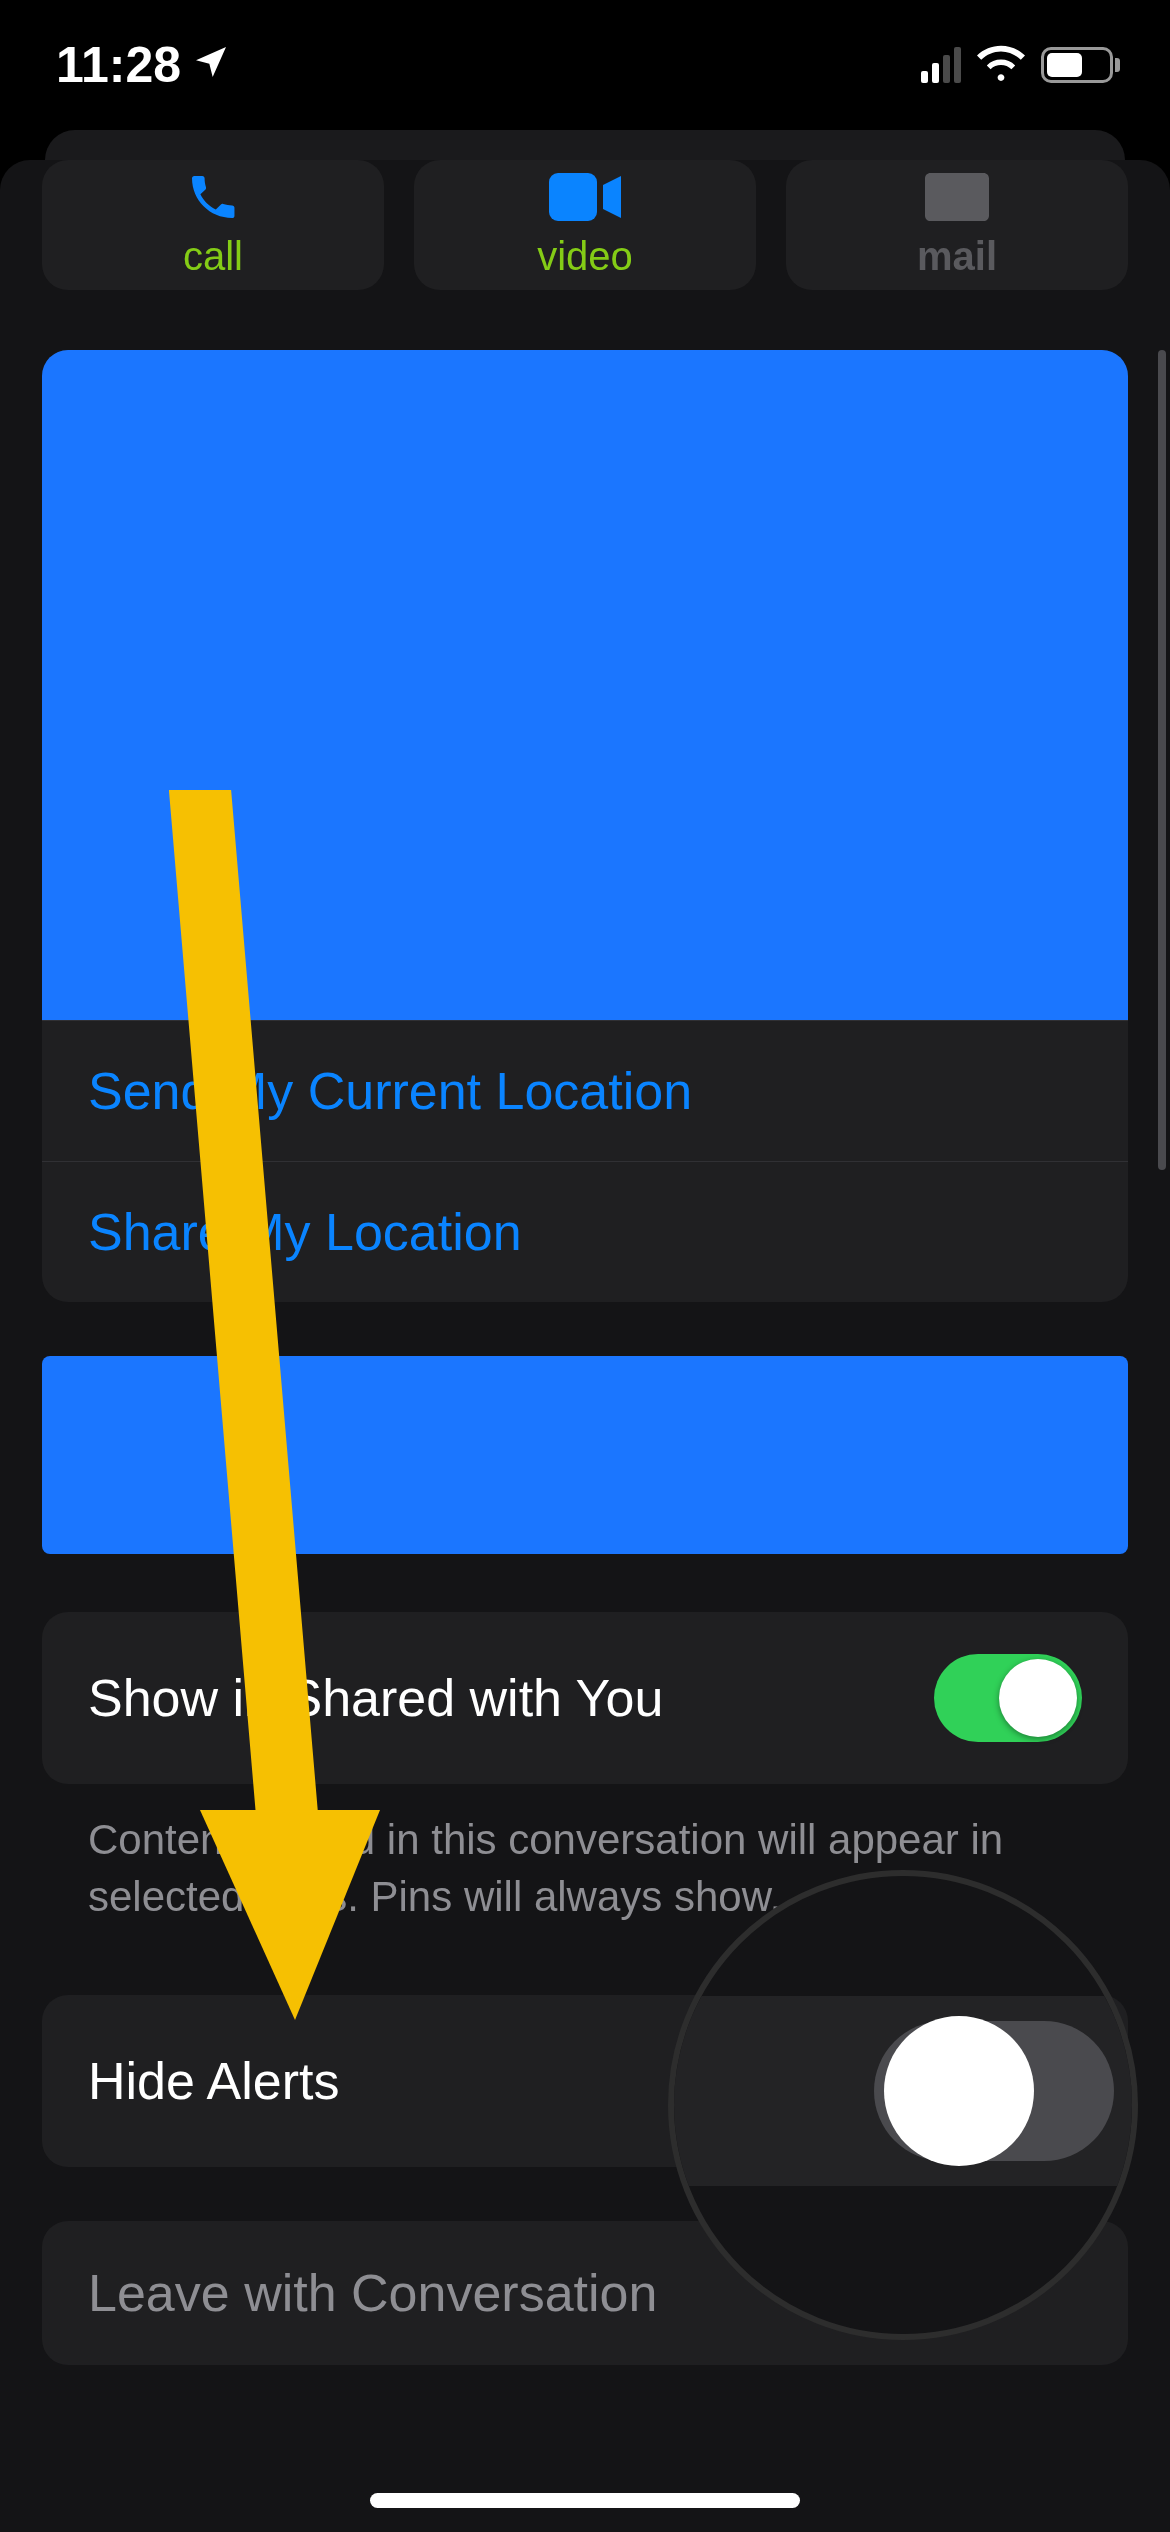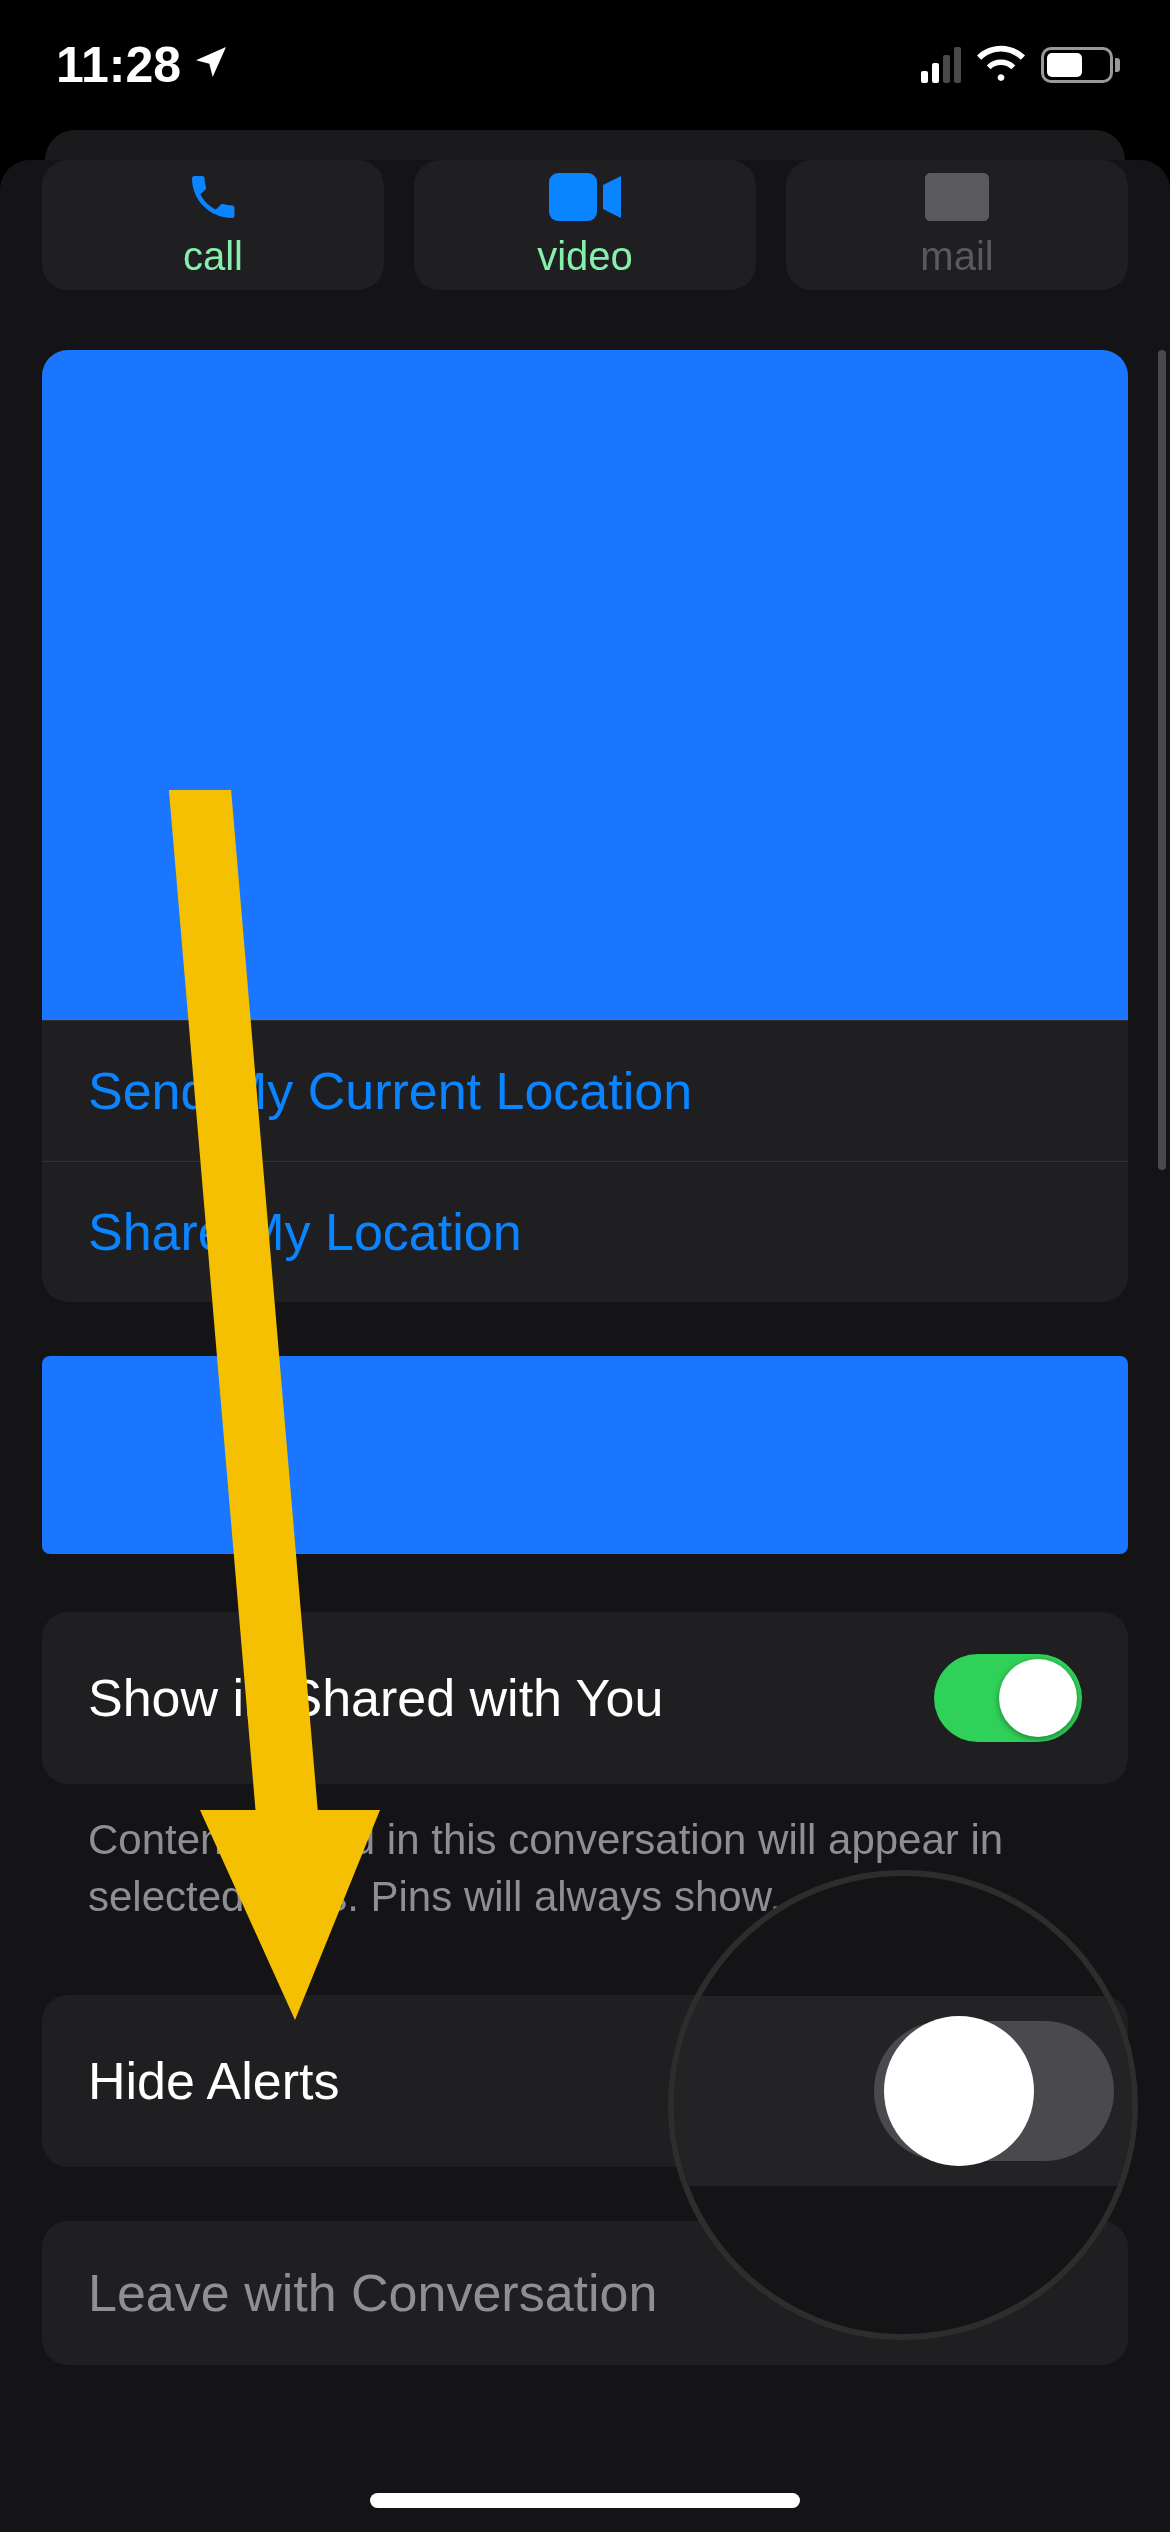--- a/index.html
+++ b/index.html
@@ -83,22 +83,22 @@
   .action-row {
     display:flex; gap:30px; margin-top:0;
   }
   .action-btn {
     flex:1; height:130px; background:#1f1f21; border-radius:26px;
     display:flex; flex-direction:column; align-items:center; justify-content:center;
     gap:12px;
   }
   .action-btn.disabled { color:#5a5a5e; }
   .action-btn .icon { height:50px; display:flex; align-items:center; justify-content:center;}
-  .action-btn .lbl { font-size:40px; color:#86efac; }
-  .action-btn.disabled .lbl { color:#5a5a5e; }
+  .action-btn .lbl { font-size:40px; color:#84cc16; }
+  .action-btn.disabled .lbl { color:#5a5a5e;font-weight:bold; }
 
   .phone-icon svg { width:56px; height:56px; fill:#0a84ff;}
   .video-icon svg { width:72px; height:48px; fill:#0a84ff;}
   .mail-icon svg { width:64px; height:48px; fill:#5a5a5e;}
 
   .section {
     margin-top:60px; background:#1f1f21; border-radius:26px; overflow:hidden;
   }
   .redacted-big {
     height:670px; background:#1b76ff; margin:0; 

